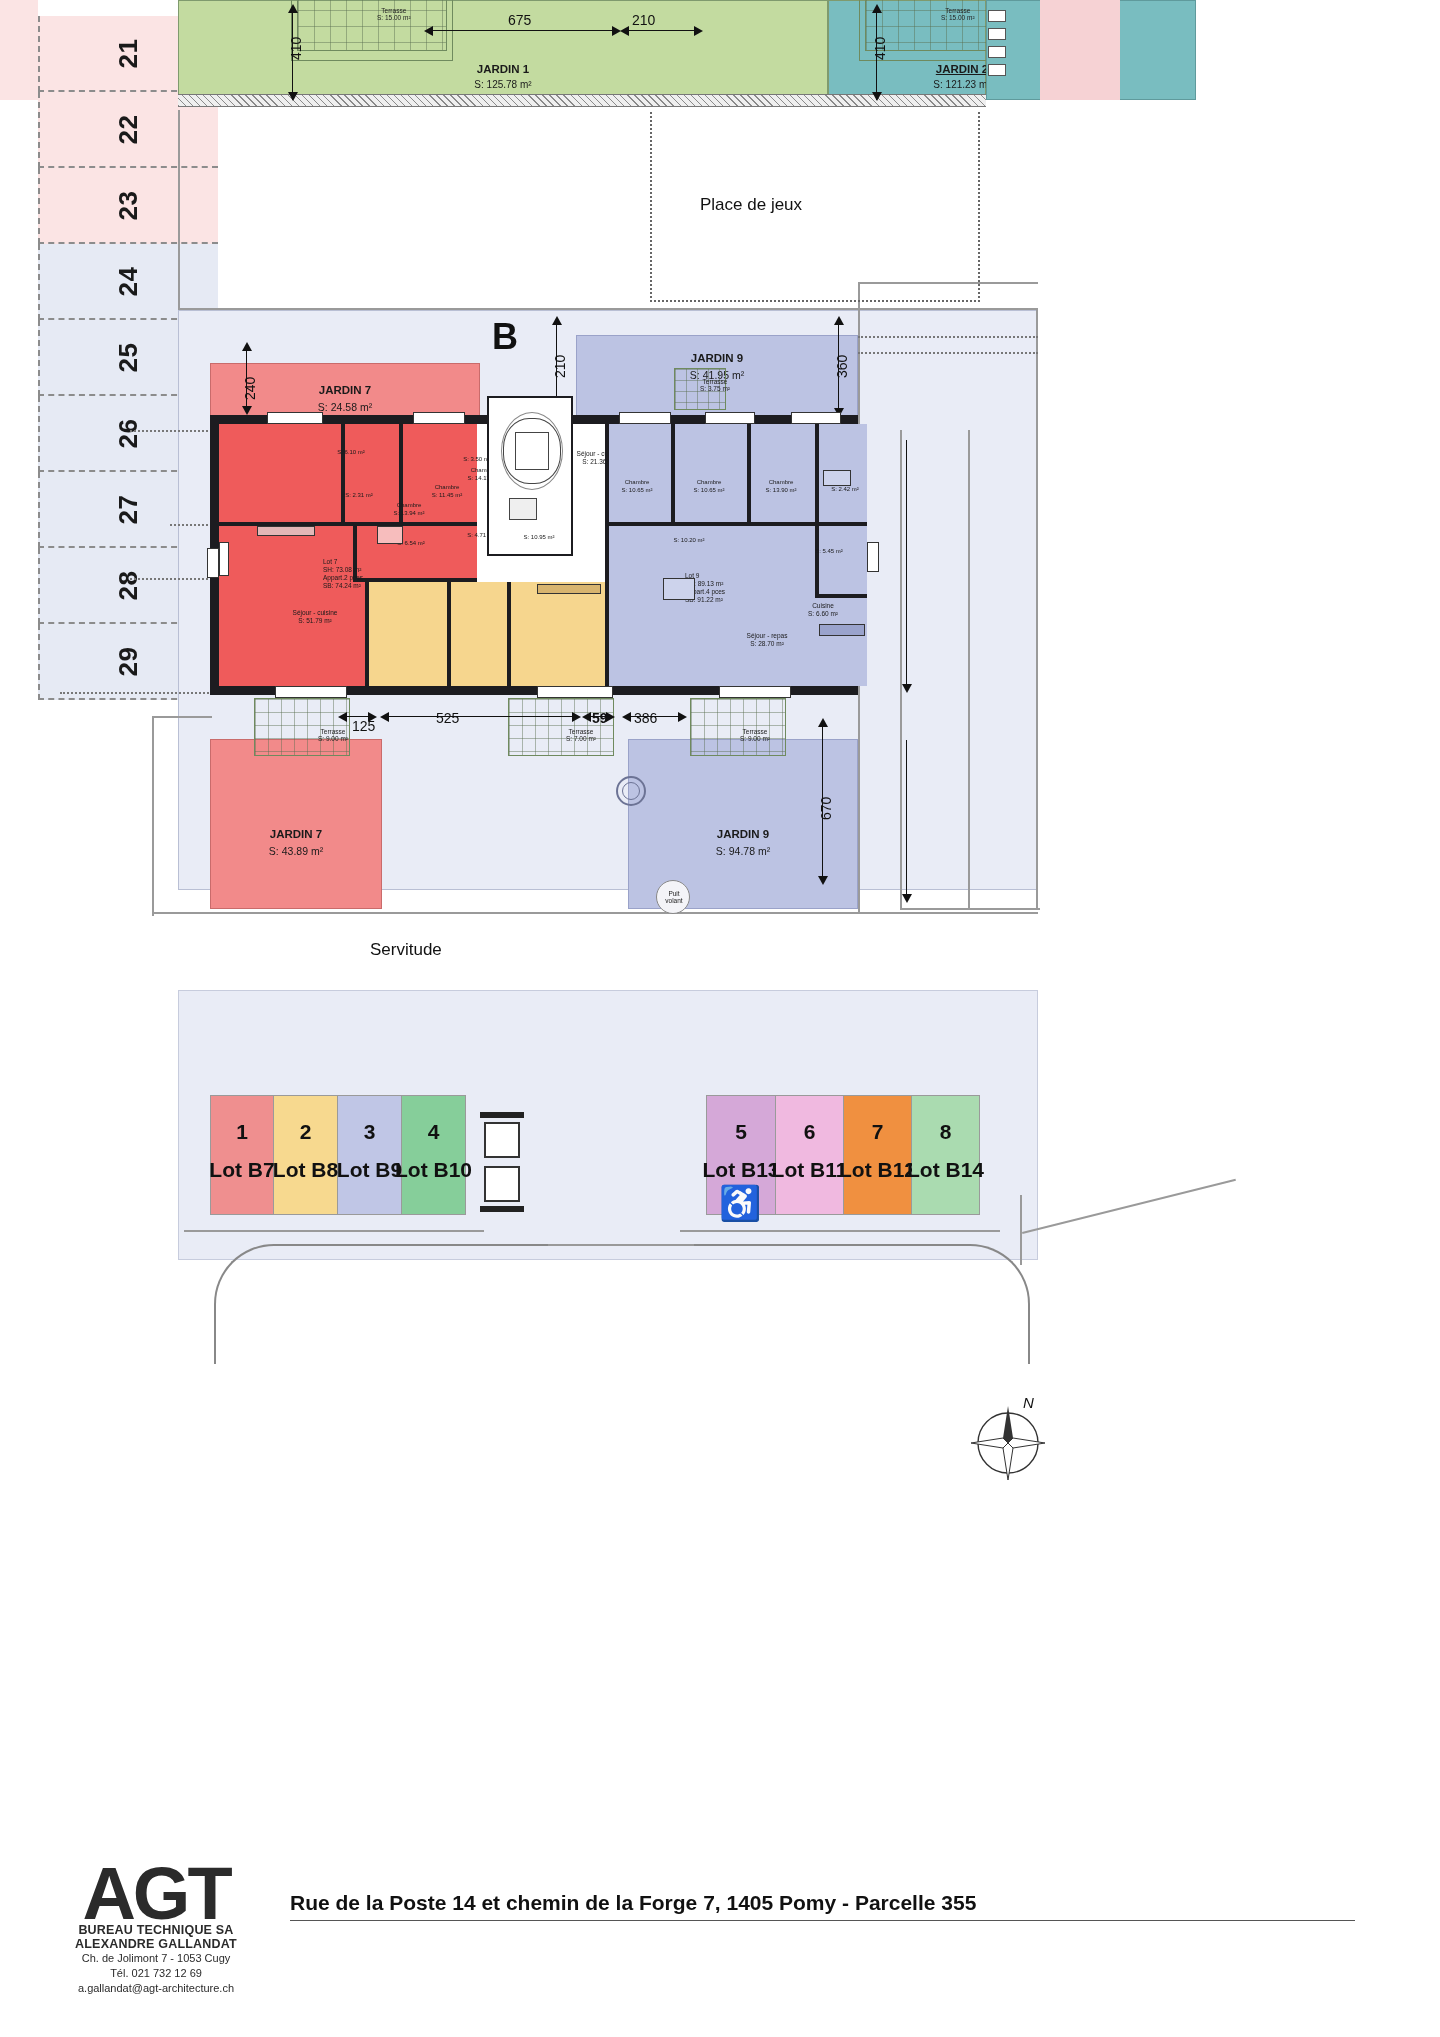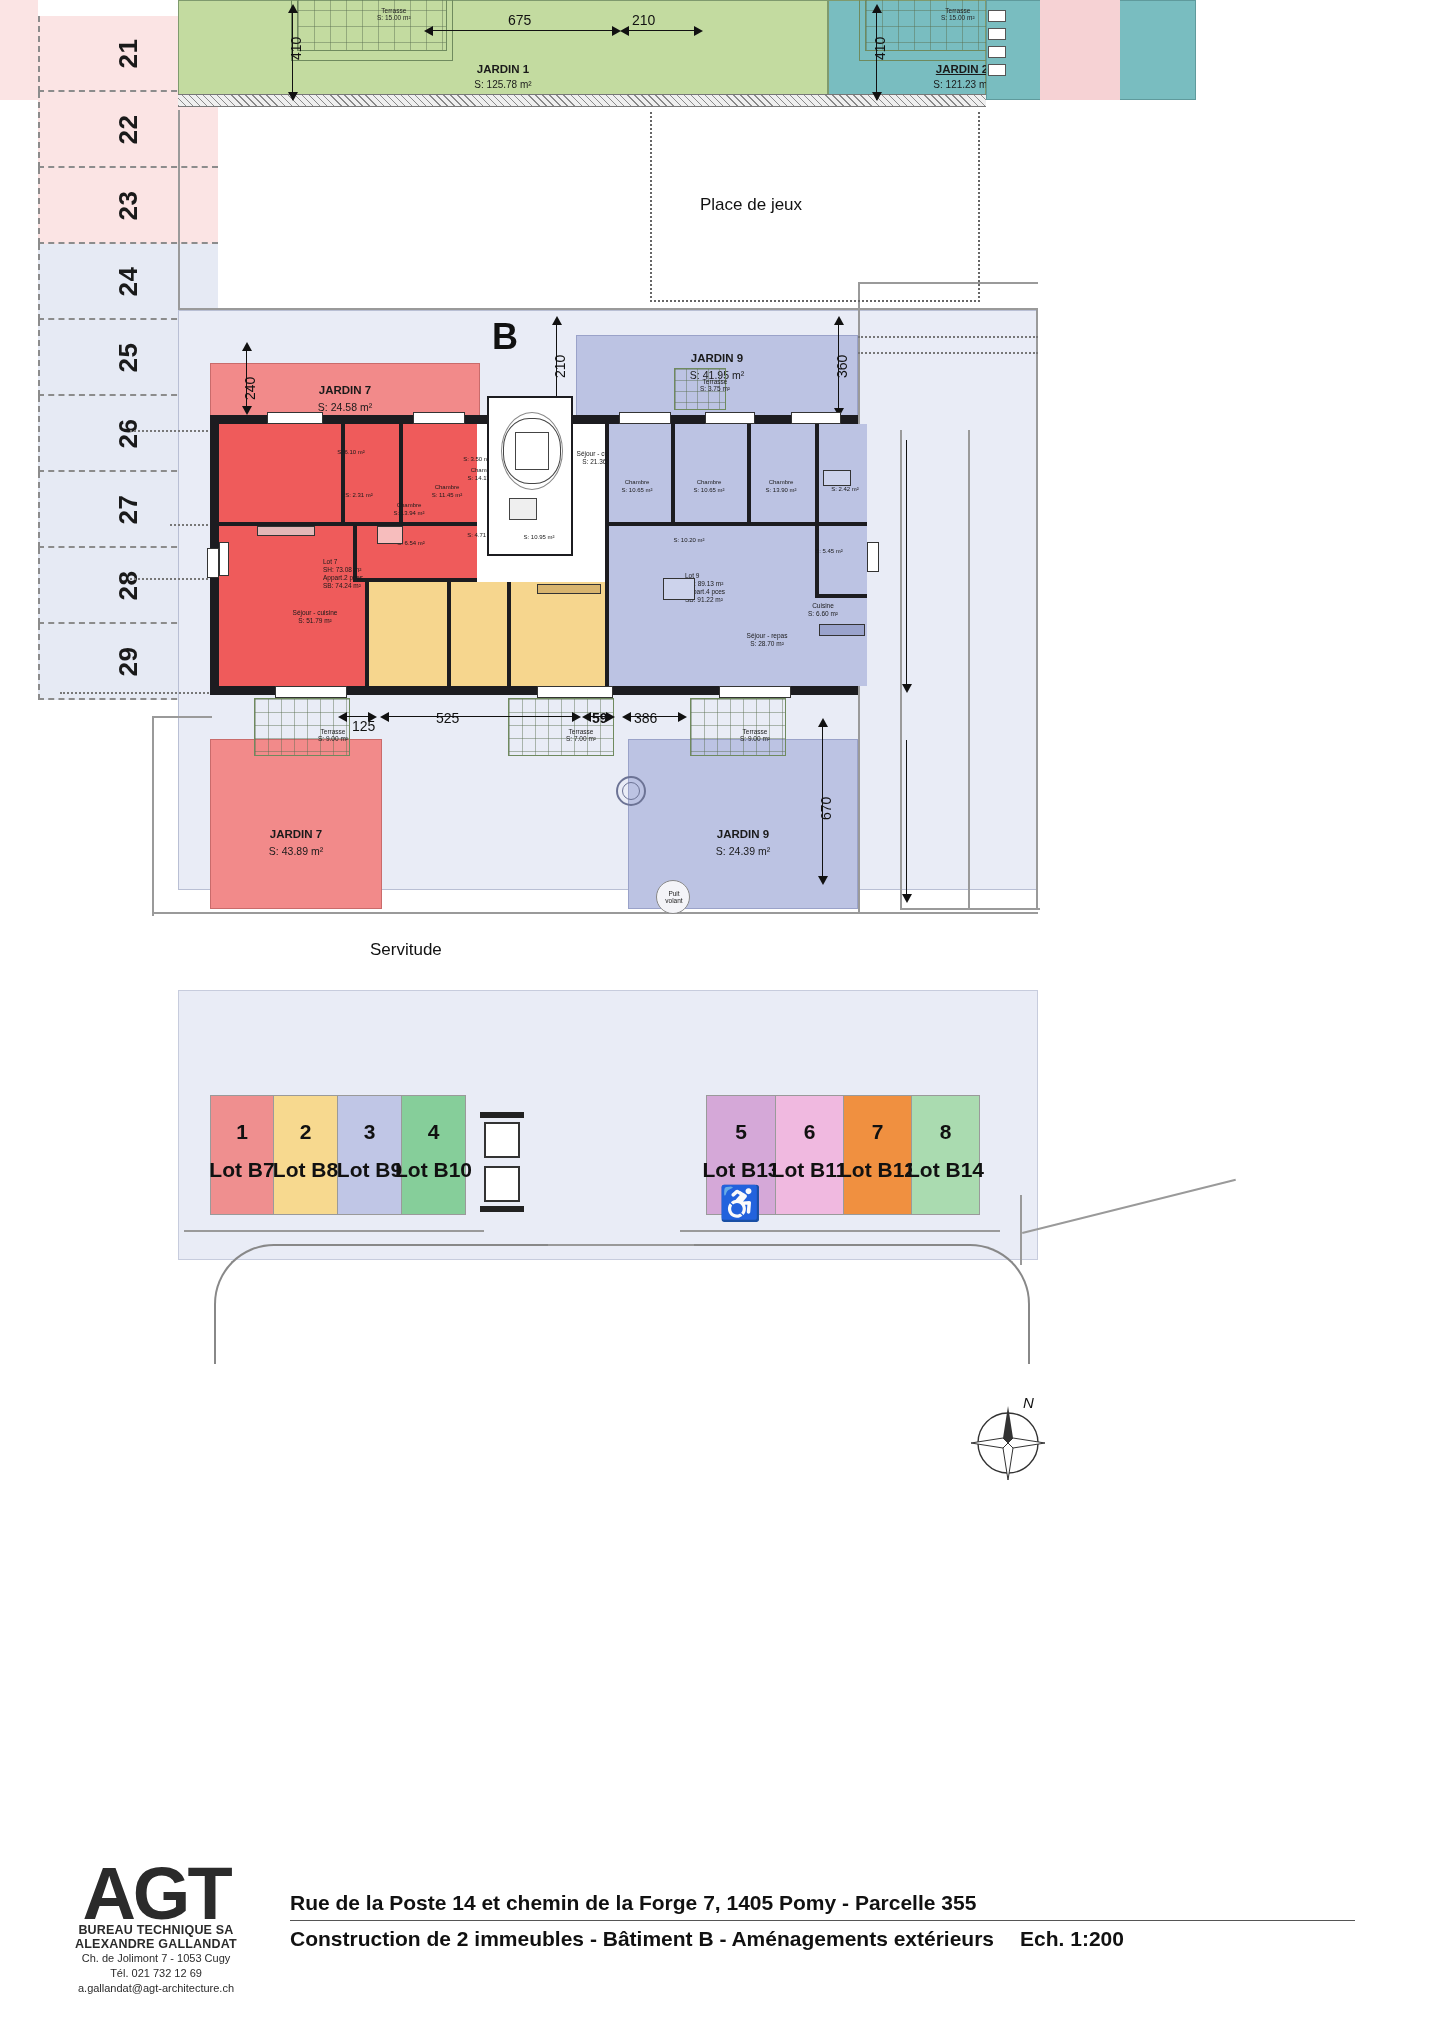--- a/index.html
+++ b/index.html
@@ -411,21 +411,21 @@
     <div class="win" style="left:-12px;top:124px;width:12px;height:30px;"></div>
     <div class="win" style="left:648px;top:118px;width:12px;height:30px;"></div>
   </div>
 
   <div class="gplot" style="left:210px;top:716px;width:172px;height:170px;background:#f28a8a;border:1px solid #c96b6b;">
     <div class="gp-name" style="top:88px;">JARDIN 7</div>
     <div class="gp-area" style="top:105px;">S: 43.89 m²</div>
   </div>
   <div class="gplot" style="left:628px;top:716px;width:230px;height:170px;background:#bcc3e3;border:1px solid #9aa2c9;">
     <div class="gp-name" style="top:88px;">JARDIN 9</div>
-    <div class="gp-area" style="top:105px;">S: 24.39 m²</div>
+    <div class="gp-area" style="top:105px;">S: 94.78 m²</div>
   </div>
 
   <div class="terrace-grid" style="left:254px;top:698px;width:96px;height:58px;background-size:13px 13px;"></div>
   <div class="terr-txt" style="left:318px;top:728px;"><span>Terrasse</span><br><span>S: 9.00 m²</span></div>
 
   <div class="terrace-grid" style="left:508px;top:698px;width:106px;height:58px;background-size:13px 13px;"></div>
   <div class="terr-txt" style="left:566px;top:728px;"><span>Terrasse</span><br><span>S: 7.00 m²</span></div>
 
   <div class="terrace-grid" style="left:690px;top:698px;width:96px;height:58px;background-size:13px 13px;"></div>
   <div class="terr-txt" style="left:740px;top:728px;"><span>Terrasse</span><br><span>S: 9.00 m²</span></div>
@@ -535,20 +535,16 @@
       <div id="logo-agt">AGT</div>
       <div class="logo-line">BUREAU TECHNIQUE SA</div>
       <div class="logo-line">ALEXANDRE GALLANDAT</div>
       <div class="logo-sub">Ch. de Jolimont 7 - 1053 Cugy</div>
       <div class="logo-sub">Tél. 021 732 12 69</div>
       <div class="logo-sub">a.gallandat@agt-architecture.ch</div>
     </div>
     <div id="tb-text">
       <div id="tb-line1">Rue de la Poste 14 et chemin de la Forge 7, 1405 Pomy - Parcelle 355</div>
       <div id="tb-rule"></div>
-      <div id="tb-line2row">
-        <div id="tb-line2">Construction de 2 immeubles - Bâtiment B - Aménagements extérieurs</div>
-        <div id="tb-scale">Ech. 1:200</div>
-      </div>
     </div>
   </div>
 
 </div>
 
 </body></html>

